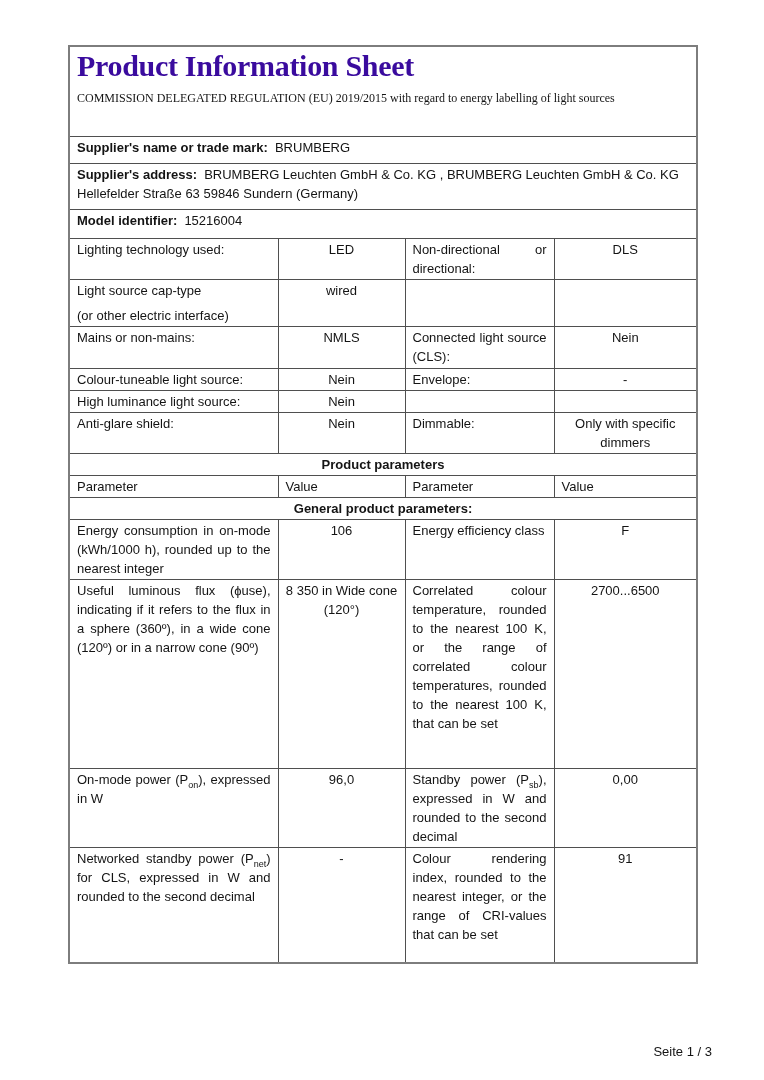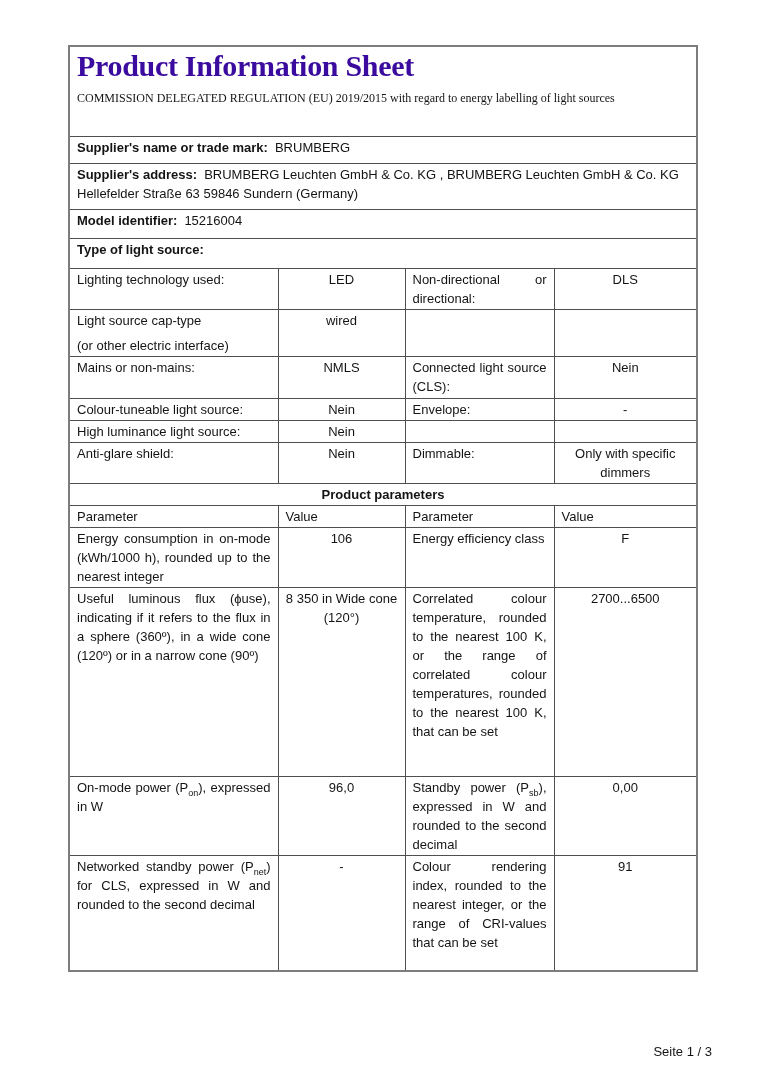--- a/index.html
+++ b/index.html
@@ -111,23 +111,20 @@
         <span class="lbl">Supplier's address:</span><span class="val">BRUMBERG Leuchten GmbH &amp; Co. KG , BRUMBERG Leuchten GmbH &amp; Co. KG Hellefelder Straße 63 59846 Sundern (Germany)</span>
       </td>
     </tr>
 
     <tr class="h29">
       <td colspan="4">
         <span class="lbl">Model identifier:</span><span class="val">15216004</span>
       </td>
     </tr>
 
-    <tr class="h30">
-      <td colspan="4" class="section-head">Type of light source:</td>
-    </tr>
 
     <tr class="h40">
       <td class="p">Lighting technology used:</td>
       <td class="v">LED</td>
       <td class="p">Non-directional or directional:</td>
       <td class="v">DLS</td>
     </tr>
 
     <tr class="h44">
       <td class="p">
@@ -171,20 +168,23 @@
       <td colspan="4" class="center-bold">Product parameters</td>
     </tr>
 
     <tr class="h22">
       <td class="colhead">Parameter</td>
       <td class="colhead">Value</td>
       <td class="colhead">Parameter</td>
       <td class="colhead">Value</td>
     </tr>
 
+    <tr class="h21">
+      <td colspan="4" class="center-bold">General product parameters:</td>
+    </tr>
 
     <tr class="h58">
       <td class="p">Energy consumption in on-mode (kWh/1000 h), rounded up to the nearest integer</td>
       <td class="v">106</td>
       <td class="p">Energy efficiency class</td>
       <td class="v">F</td>
     </tr>
 
     <tr class="h189">
       <td class="p">Useful luminous flux (ϕuse), indicating if it refers to the flux in a sphere (360º), in a wide cone (120º) or in a narrow cone (90º)</td>

